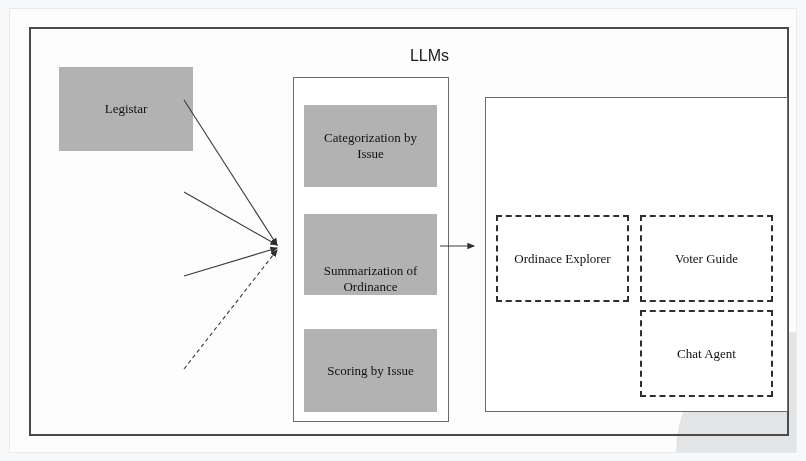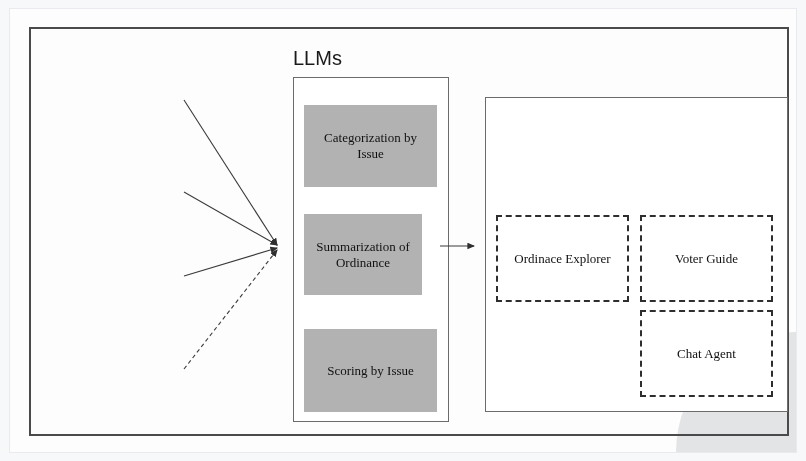--- a/index.html
+++ b/index.html
@@ -82,39 +82,39 @@
   #src-past       { left: 49px;  top: 150px; width: 134px; height: 83px; }
   #src-open       { left: 49px;  top: 241px; width: 134px; height: 84px; }
   #src-financial  { left: 48px;  top: 334px; width: 135px; height: 86px; }
 
   
   #llms-title {
     position: absolute;
     left: 283px;
     top: 38px;
     width: 156px;
-    text-align: left;
+    text-align: right;
     font-family: "Liberation Sans", "DejaVu Sans", sans-serif;
-    font-size: 20px;
+    font-size: 16px;
     color: #1a1a1a;
     z-index: 4;
   }
   #llms-group {
     position: absolute;
     left: 283px;
     top: 68px;
     width: 156px;
     height: 345px;
     border: 1px solid #6b6b6b;
     background: #ffffff;
     box-sizing: border-box;
     z-index: 3;
   }
   #llm-categorization { left: 294px; top: 96px;  width: 133px; height: 82px; }
-  #llm-summarization  { left: 294px; top: 205px; width: 118px; height: 81px; }
+  #llm-summarization  { left: 294px; top: 205px; width: 133px; height: 81px; align-items: flex-end; }
   #llm-scoring        { left: 294px; top: 320px; width: 133px; height: 83px; }
 
   
   #output-group {
     position: absolute;
     left: 475px;
     top: 88px;
     width: 303px;
     height: 315px;
     border: 1px solid #6b6b6b;
@@ -140,20 +140,23 @@
 </style>
 </head>
 <body>
 
 <div id="slide">
 
   <div id="corner-blob"></div>
 
   <div id="diagram-frame"></div>
 
+  <div class="node filled" id="src-legistar">
+    <span class="node-label">Legistar</span>
+  </div>
 
 
 
 
   <div id="llms-title">LLMs</div>
   <div id="llms-group"></div>
 
   <div class="node filled" id="llm-categorization">
     <span class="node-label">Categorization by Issue</span>
   </div>

